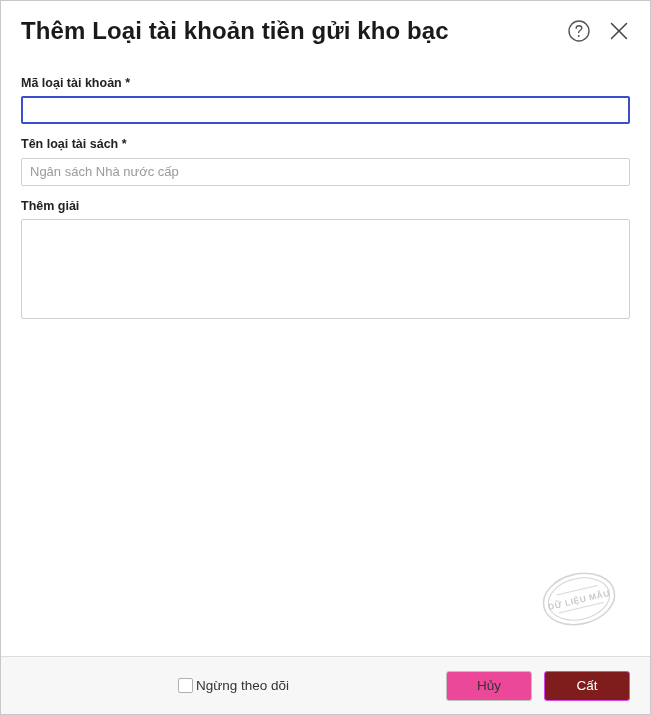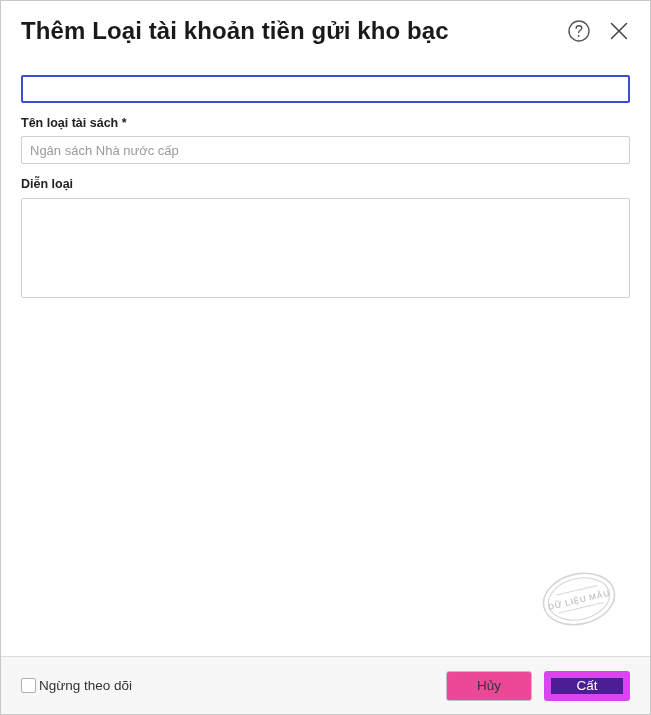--- a/index.html
+++ b/index.html
@@ -135,20 +135,21 @@
     display: flex;
     align-items: center;
     padding: 0 20px;
   }
   .checkbox-wrap {
     display: flex;
     align-items: center;
     gap: 3px;
     cursor: pointer;
     flex: 1 1 auto;
+    justify-content: center;
   }
   .checkbox {
     width: 15px;
     height: 15px;
     border: 1px solid #b0b0b0;
     border-radius: 2px;
     background: #ffffff;
     box-sizing: border-box;
   }
   .checkbox-label {
@@ -171,22 +172,22 @@
     justify-content: center;
     cursor: pointer;
     box-sizing: border-box;
   }
   .btn-secondary {
     background: #ec4899;
     border: 1px solid #c0c0c0;
     color: #333333;
   }
   .btn-primary {
-    background: #4c1d95;
-    border: 7px solid #d946ef;
+    background: #7f1d1d;
+    border: 1px solid #d946ef;
     color: #ffffff;
   }
 </style>
 </head>
 <body>
 
 <div class="dialog">
 
   <div class="header">
     <div class="title">Thêm Loại tài khoản tiền gửi kho bạc</div>
@@ -203,30 +204,31 @@
           <path d="M4.5 4.5 L19.5 19.5"></path>
           <path d="M19.5 4.5 L4.5 19.5"></path>
         </svg>
       </div>
     </div>
   </div>
 
   <div class="body">
 
     <div class="field">
+      <div class="field-label"><span>Mã loại tài khoản</span> <span class="req">*</span></div>
       <input class="text-input focused" type="text" autofocus="" value="" placeholder="" style="">
     </div>
 
     <div class="field">
       <div class="field-label"><span>Tên loại tài sách</span> <span class="req">*</span></div>
       <input class="text-input" type="text" value="" placeholder="Ngân sách Nhà nước cấp" style="">
     </div>
 
     <div class="field">
-      <div class="field-label">Diễn loại</div>
+      <div class="field-label">Thêm giải</div>
       <textarea class="textarea" placeholder="" style=""></textarea>
     </div>
 
     <div class="watermark">
       <svg width="86" height="62" viewBox="0 0 86 62" fill="none">
         <g transform="rotate(-13 43 31)">
           <ellipse cx="43" cy="31" rx="36" ry="25" stroke="#b3b3b3" stroke-width="1.6" fill="none"></ellipse>
           <ellipse cx="43" cy="31" rx="31" ry="20.5" stroke="#b3b3b3" stroke-width="1.1" fill="none"></ellipse>
           <path d="M22 22 h42" stroke="#b8b8b8" stroke-width="1"></path>
           <path d="M20 40 h46" stroke="#b8b8b8" stroke-width="1"></path>

